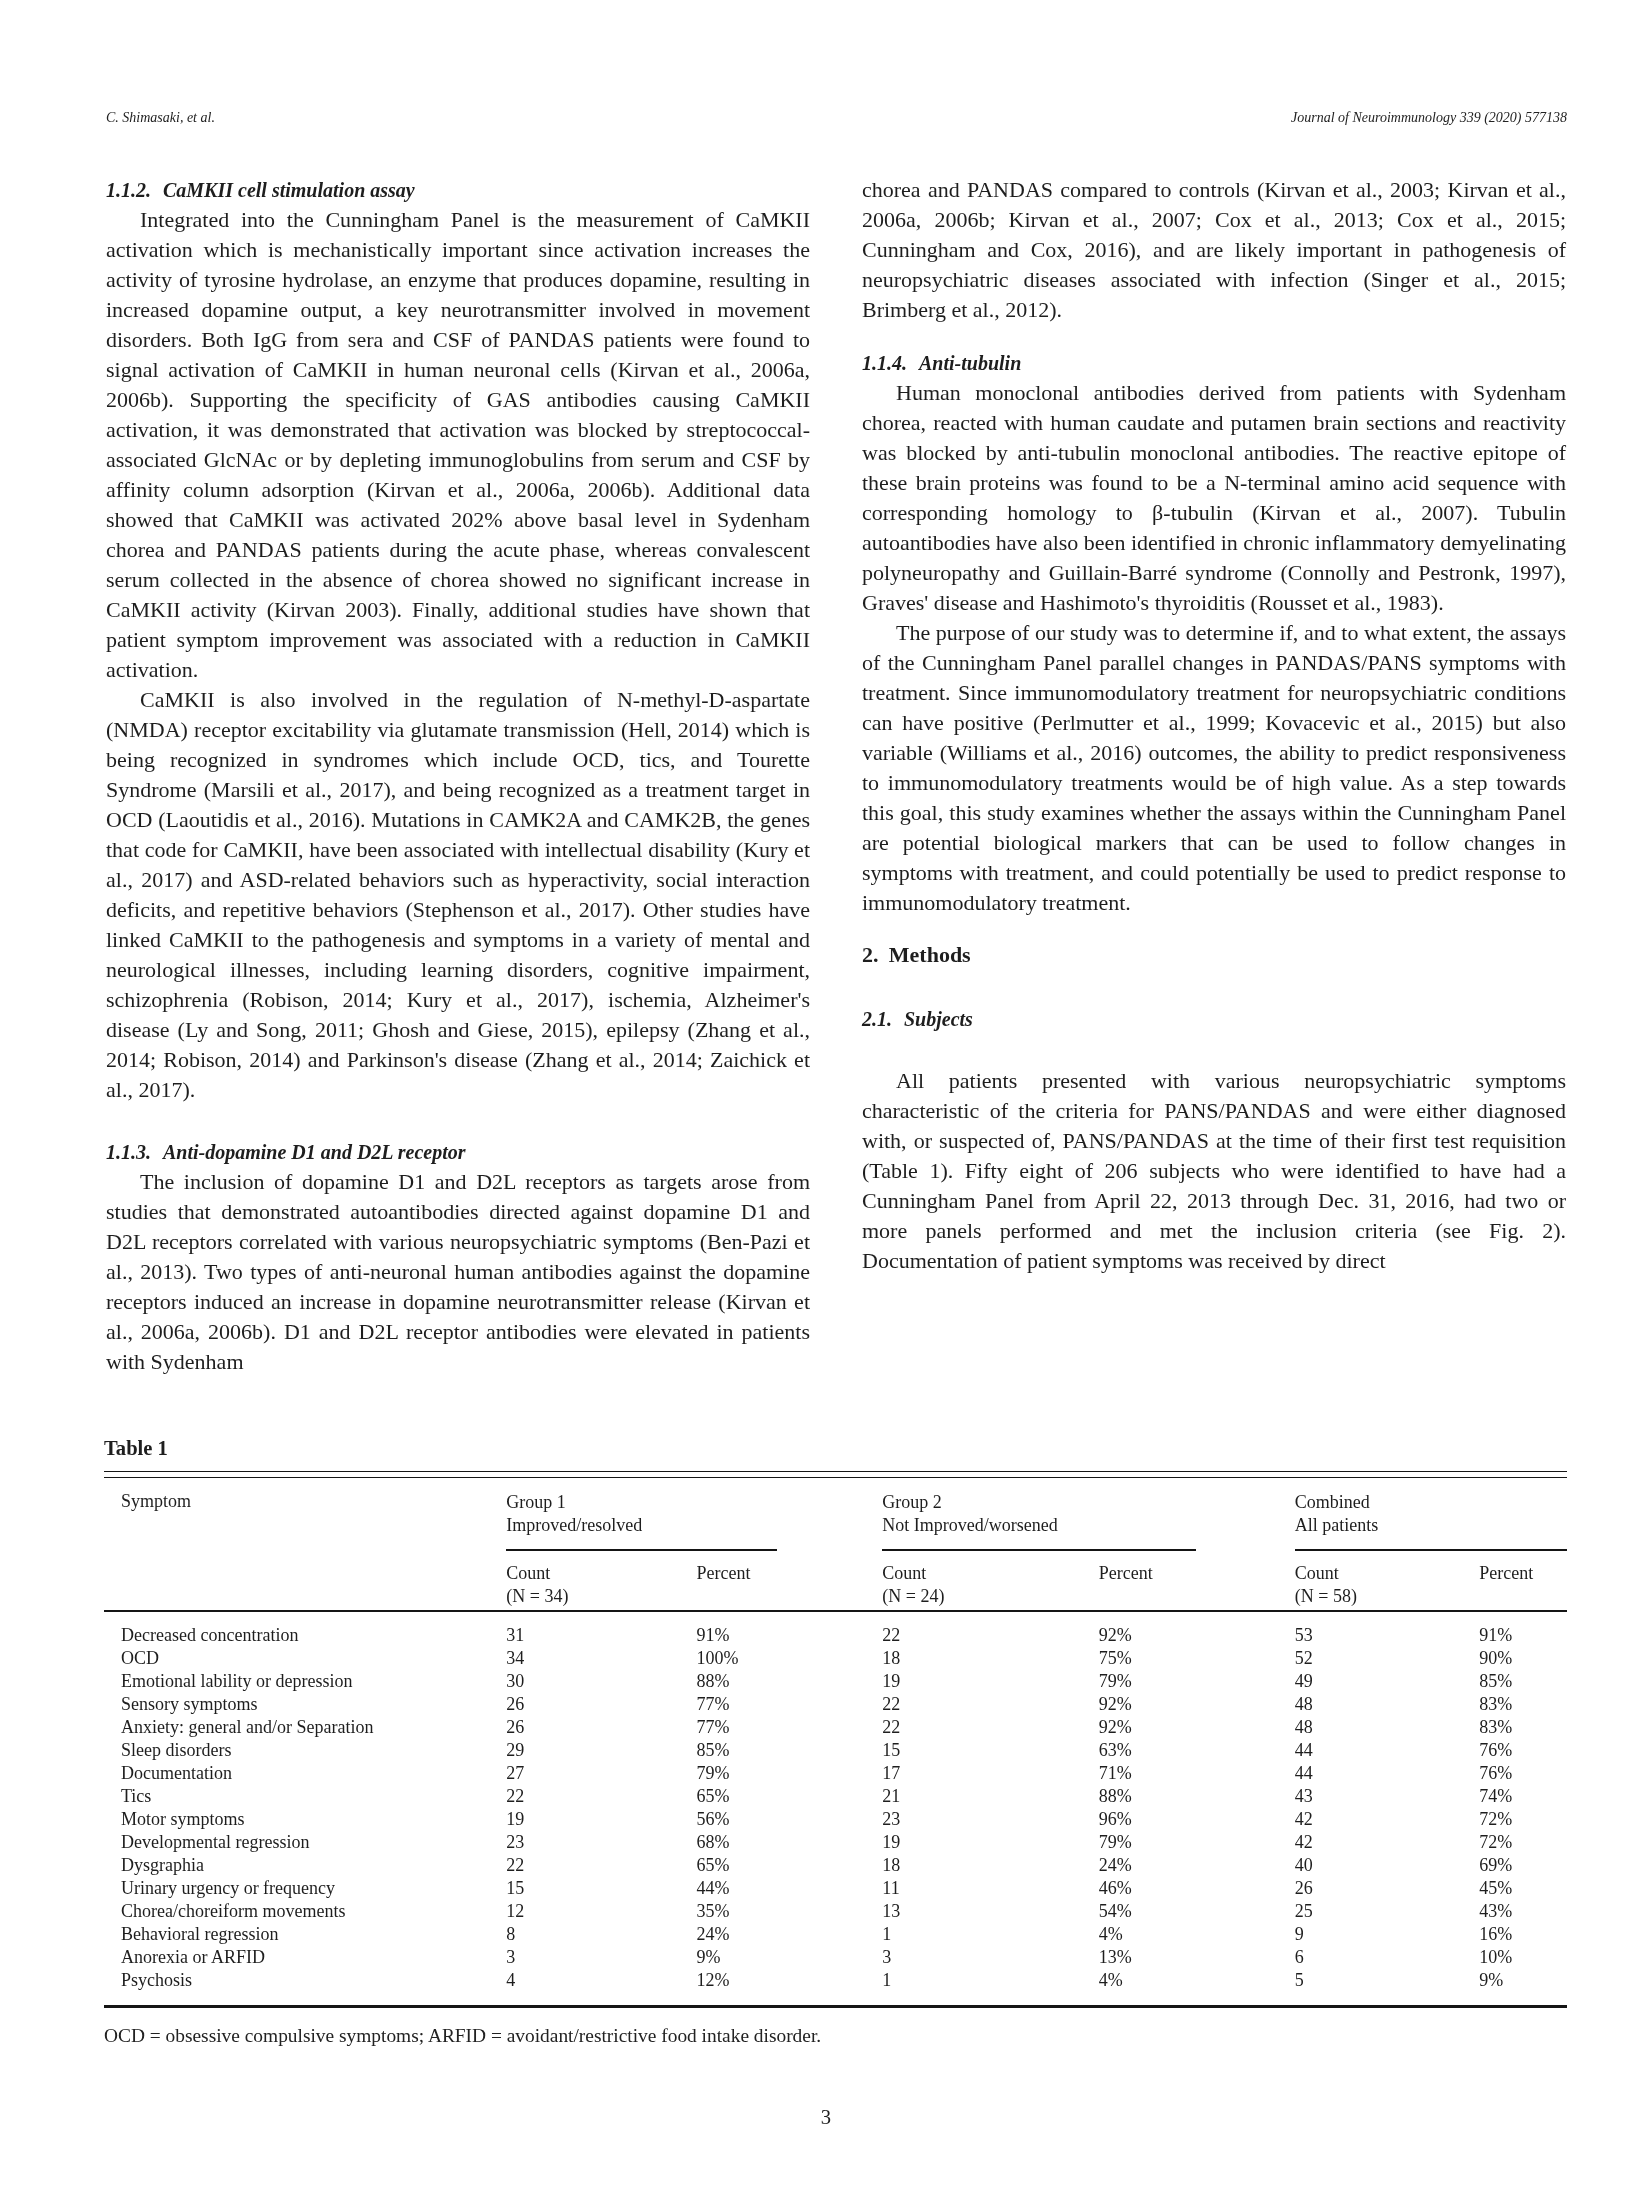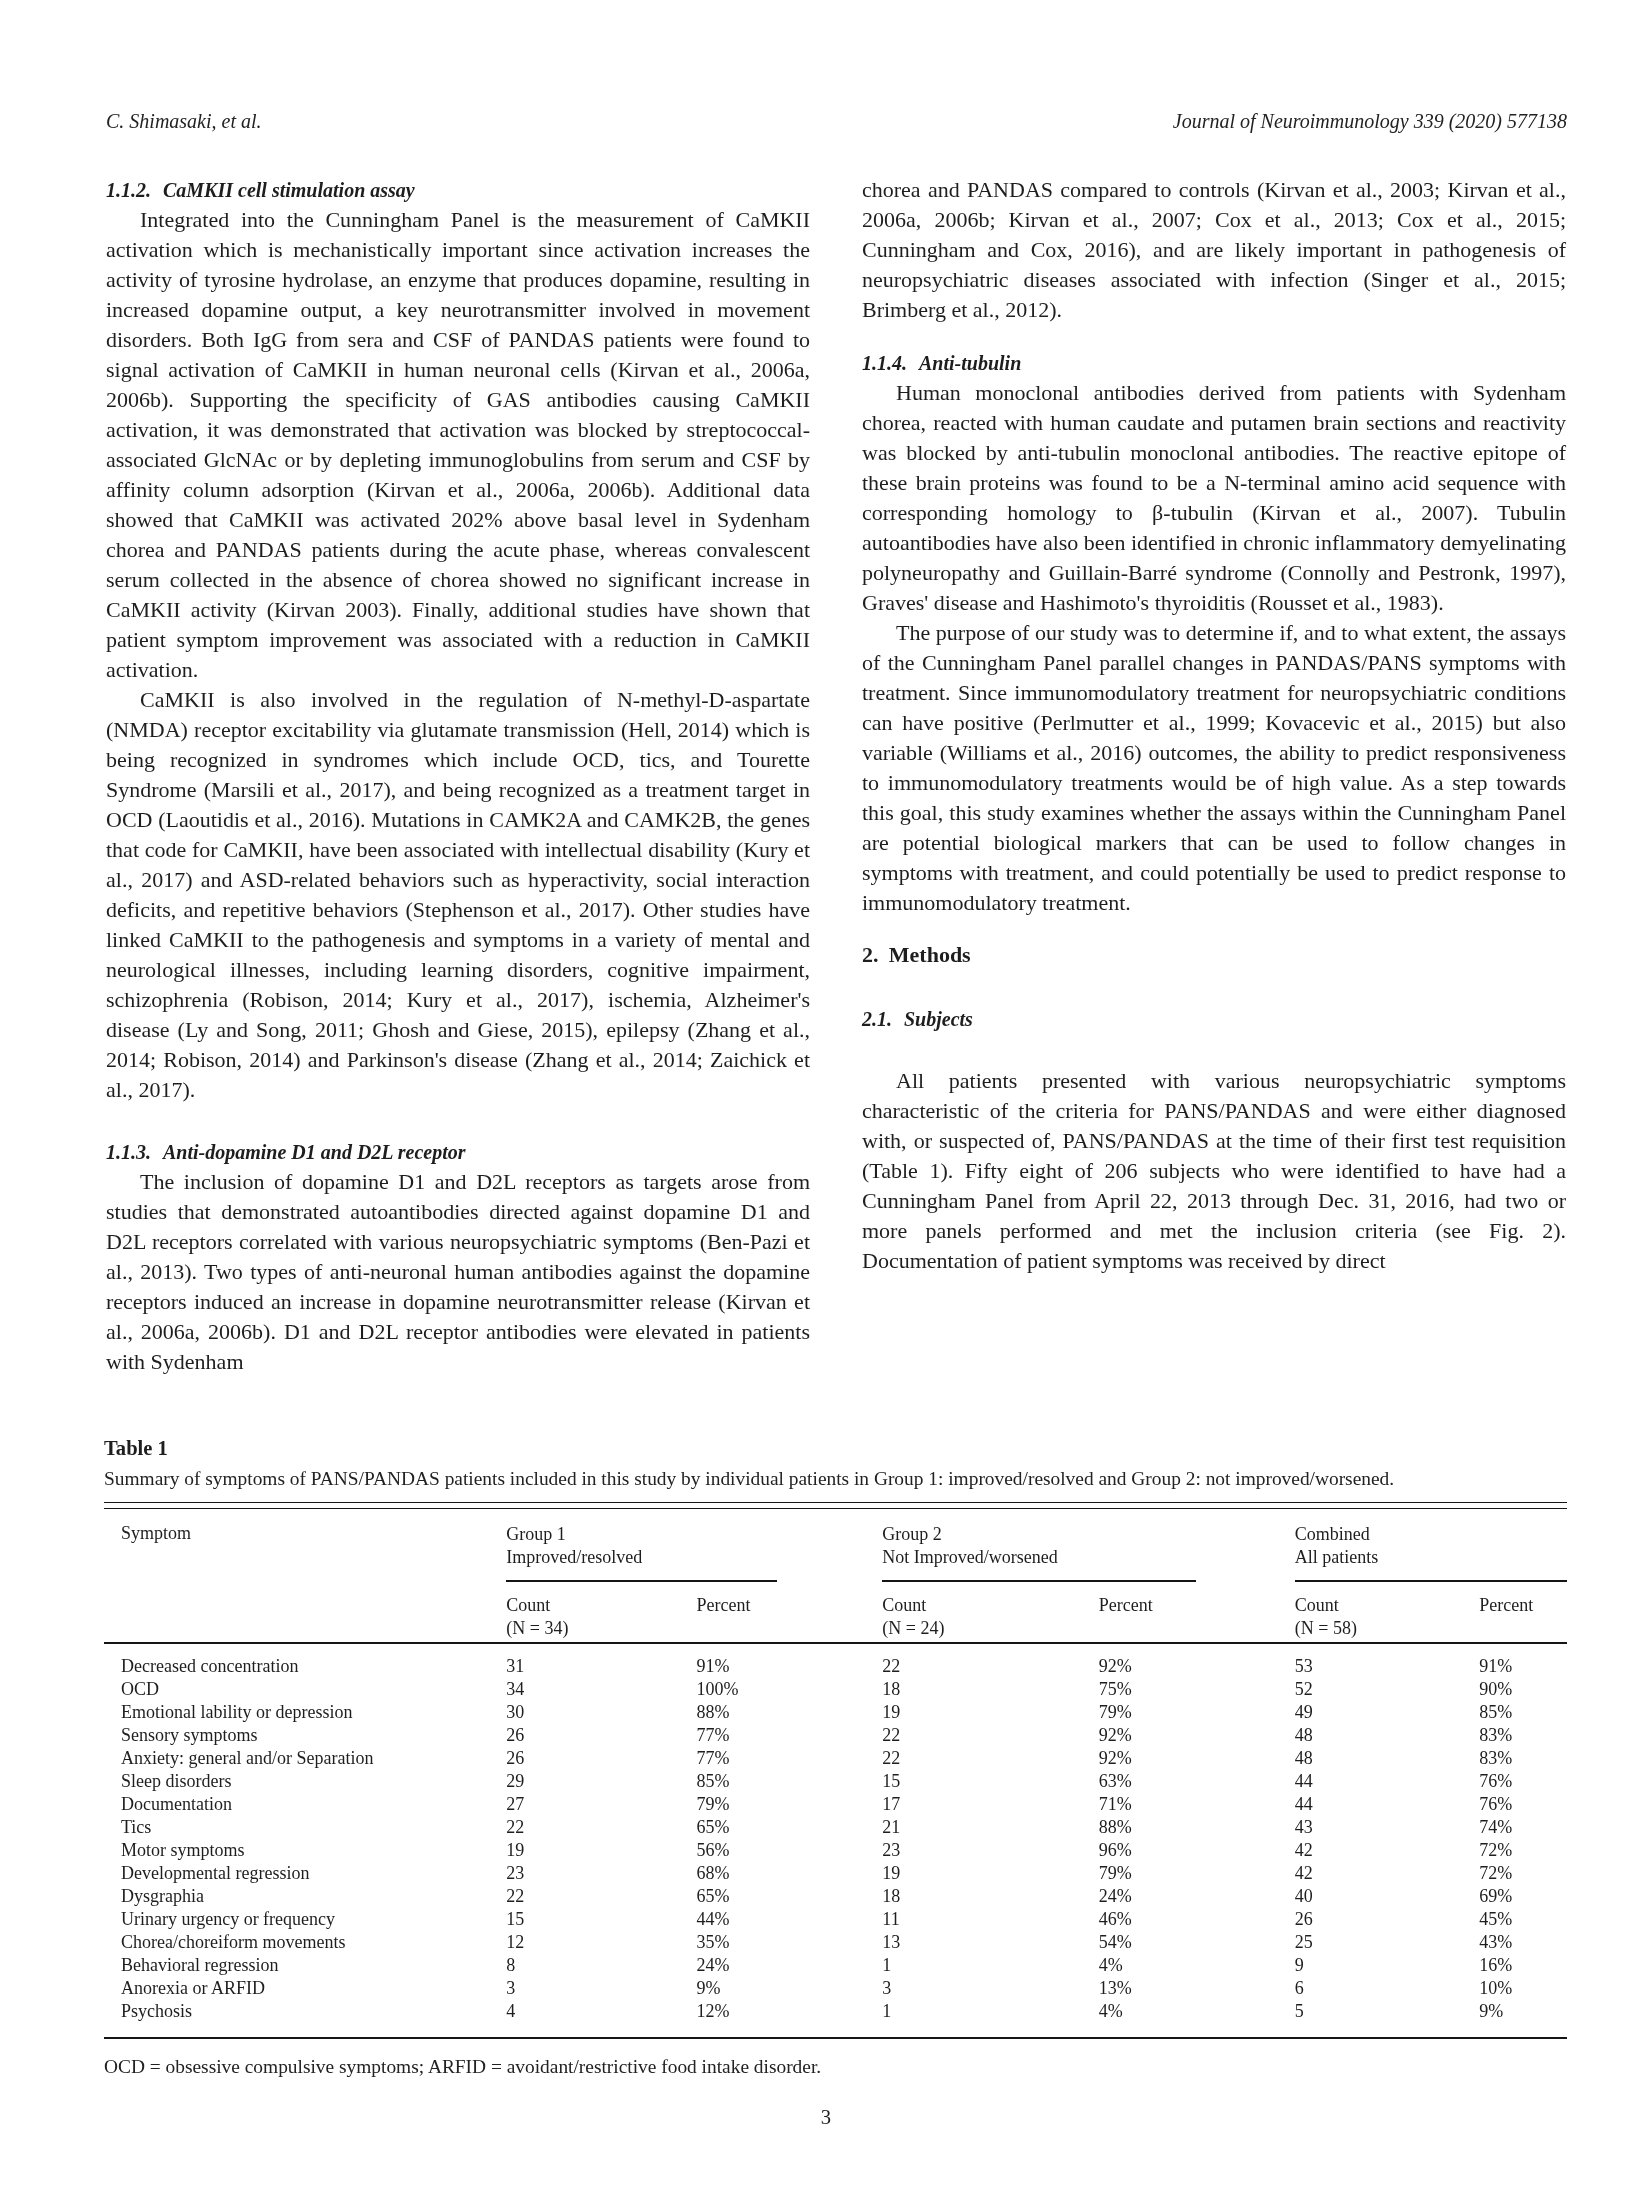--- a/index.html
+++ b/index.html
@@ -9,21 +9,21 @@
     height: 2203px;
     background: #ffffff;
     font-family: "Liberation Serif", "DejaVu Serif", serif;
     color: #1e1e1e;
     overflow: hidden;
   }
   
   .runhead-left, .runhead-right {
     position: absolute;
     top: 110px;
-    font-size: 20px;
+    font-size: 14px;
     font-style: italic;
     color: #222;
   }
   .runhead-left { left: 106px; }
   .runhead-right { right: 85px; text-align: right; }
 
   
   .col {
     position: absolute;
     top: 175px;
@@ -135,21 +135,20 @@
     <h3 class="sec-heading mt-114"><span class="secno">1.1.4.</span><span>Anti-tubulin</span></h3>
     <p class="para">Human monoclonal antibodies derived from patients with Sydenham chorea, reacted with human caudate and putamen brain sections and reactivity was blocked by anti-tubulin monoclonal antibodies. The reactive epitope of these brain proteins was found to be a N-terminal amino acid sequence with corresponding homology to β-tubulin (Kirvan et al., 2007). Tubulin autoantibodies have also been identified in chronic inflammatory demyelinating polyneuropathy and Guillain-Barré syndrome (Connolly and Pestronk, 1997), Graves' disease and Hashimoto's thyroiditis (Rousset et al., 1983).</p>
     <p class="para">The purpose of our study was to determine if, and to what extent, the assays of the Cunningham Panel parallel changes in PANDAS/PANS symptoms with treatment. Since immunomodulatory treatment for neuropsychiatric conditions can have positive (Perlmutter et al., 1999; Kovacevic et al., 2015) but also variable (Williams et al., 2016) outcomes, the ability to predict responsiveness to immunomodulatory treatments would be of high value. As a step towards this goal, this study examines whether the assays within the Cunningham Panel are potential biological markers that can be used to follow changes in symptoms with treatment, and could potentially be used to predict response to immunomodulatory treatment.</p>
     <h3 class="major-heading mt-2"><span class="secno">2.</span><span>Methods</span></h3>
     <h3 class="sec-heading mt-21"><span class="secno">2.1.</span><span>Subjects</span></h3>
     <p class="para mt-21p">All patients presented with various neuropsychiatric symptoms characteristic of the criteria for PANS/PANDAS and were either diagnosed with, or suspected of, PANS/PANDAS at the time of their first test requisition (Table 1). Fifty eight of 206 subjects who were identified to have had a Cunningham Panel from April 22, 2013 through Dec. 31, 2016, had two or more panels performed and met the inclusion criteria (see Fig. 2). Documentation of patient symptoms was received by direct</p>
   </div>
 
   <div class="table-block">
     <div class="table-label">Table 1</div>
-    <div class="table-caption">Summary of symptoms of PANS/PANDAS patients included in this study by individual patients in Group 1: improved/resolved and Group 2: not improved/worsened.</div>
     <div class="rule-double"></div>
 
     <table class="symptoms">
       <colgroup>
         <col style="width:27.5%">
           <col style="width:13%">
           <col style="width:12.7%">
         <col style="width:14.8%">
           <col style="width:13.4%">
           <col style="width:12.6%">

